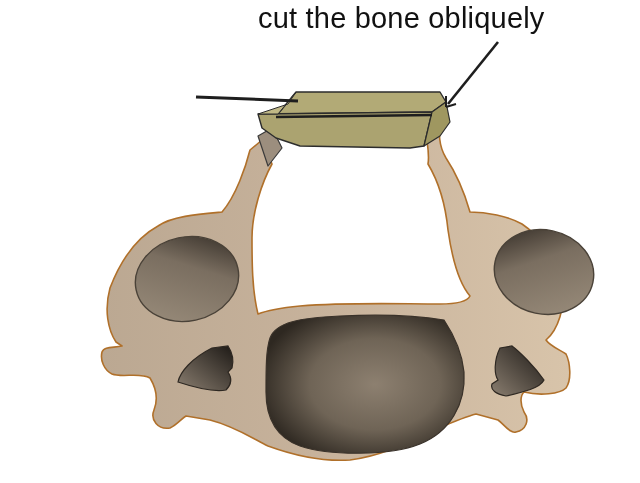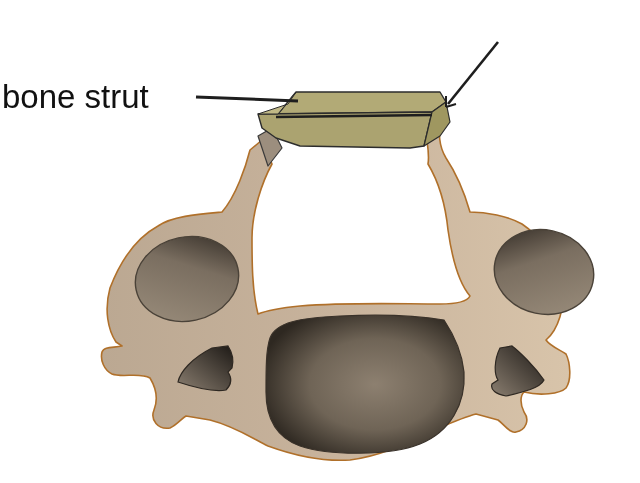--- a/index.html
+++ b/index.html
@@ -111,14 +111,14 @@
     </g>
 
     <line x1="196" y1="97" x2="298" y2="101" stroke="#1e1e1e" stroke-width="3"></line>
 
     <g>
       <line x1="498" y1="42" x2="448" y2="104" stroke="#1e1e1e" stroke-width="2.6"></line>
       <path d="M446,107 L446,96 M446,107 L456,104" stroke="#1e1e1e" stroke-width="2" fill="none"></path>
     </g>
   </svg>
 
-  <div class="label label-strut">bone strut</div>
+  <div class="label label-cut">cut the bone obliquely</div>
 </div>
 
 </body></html>

